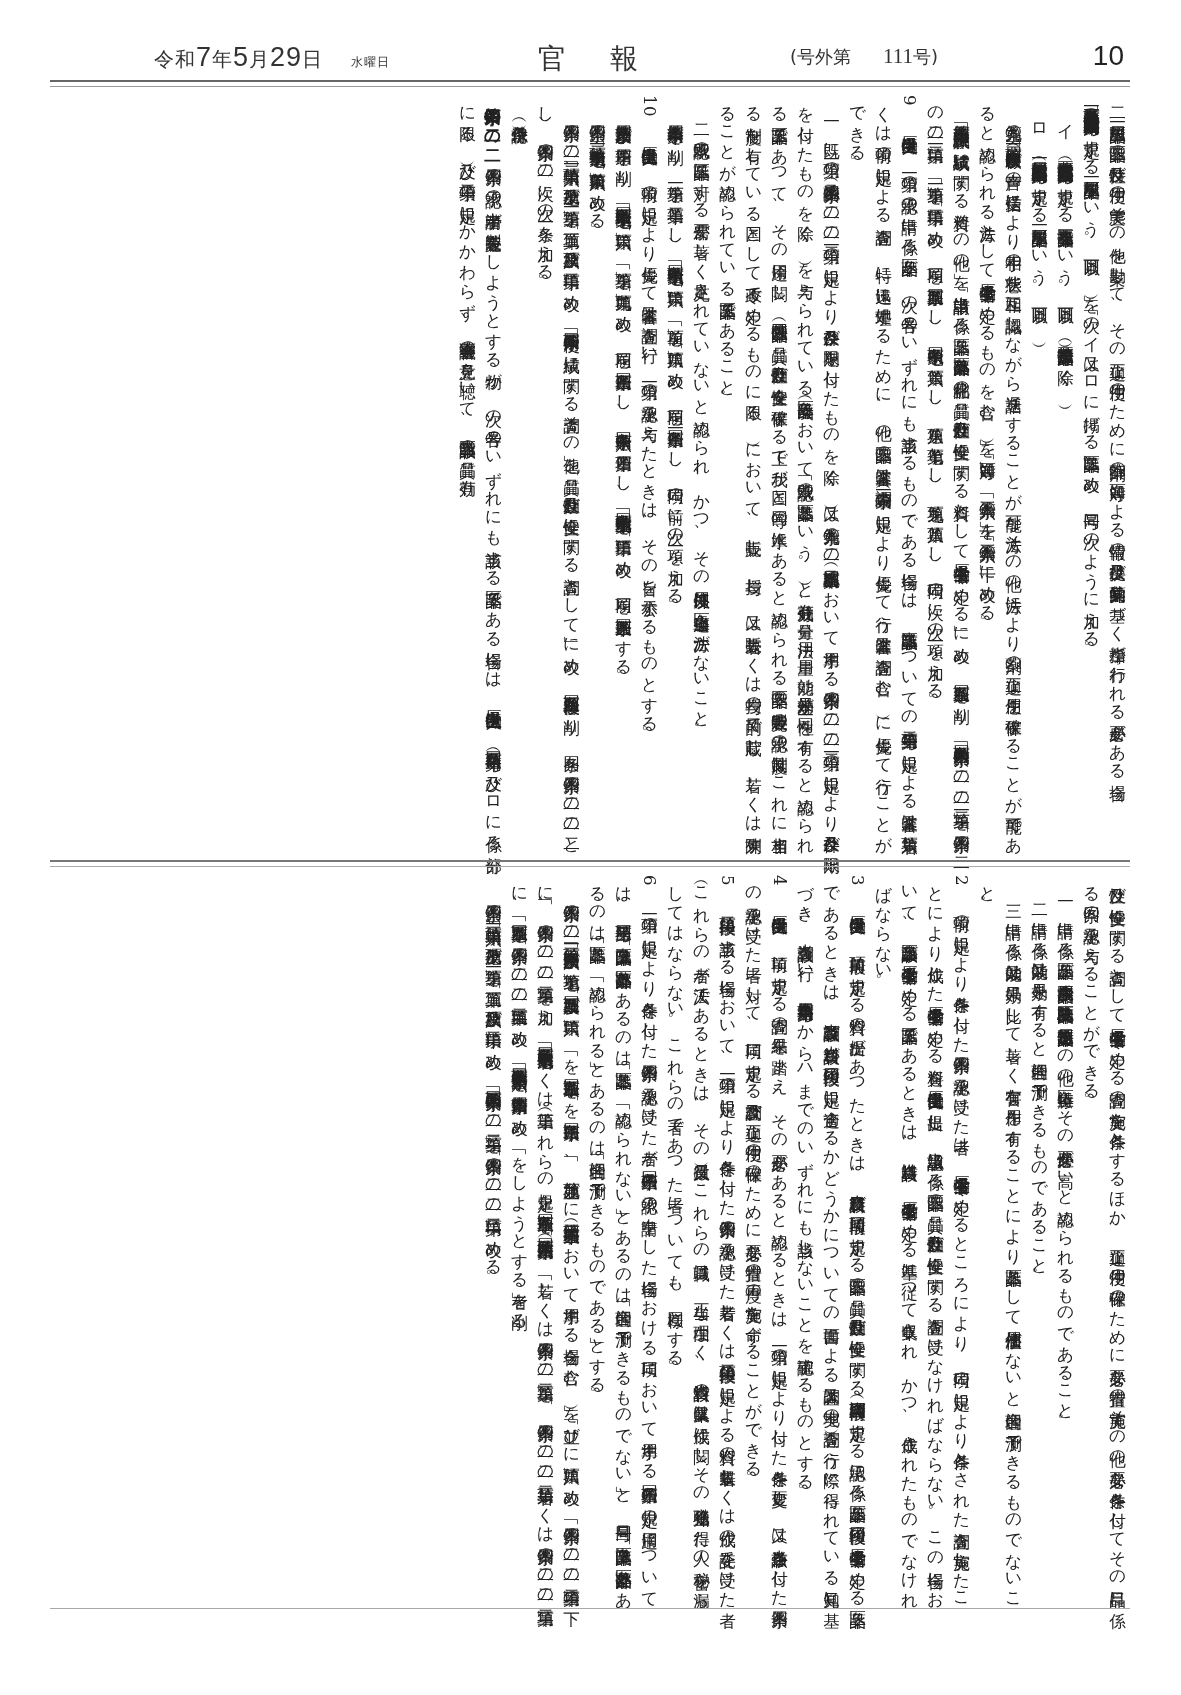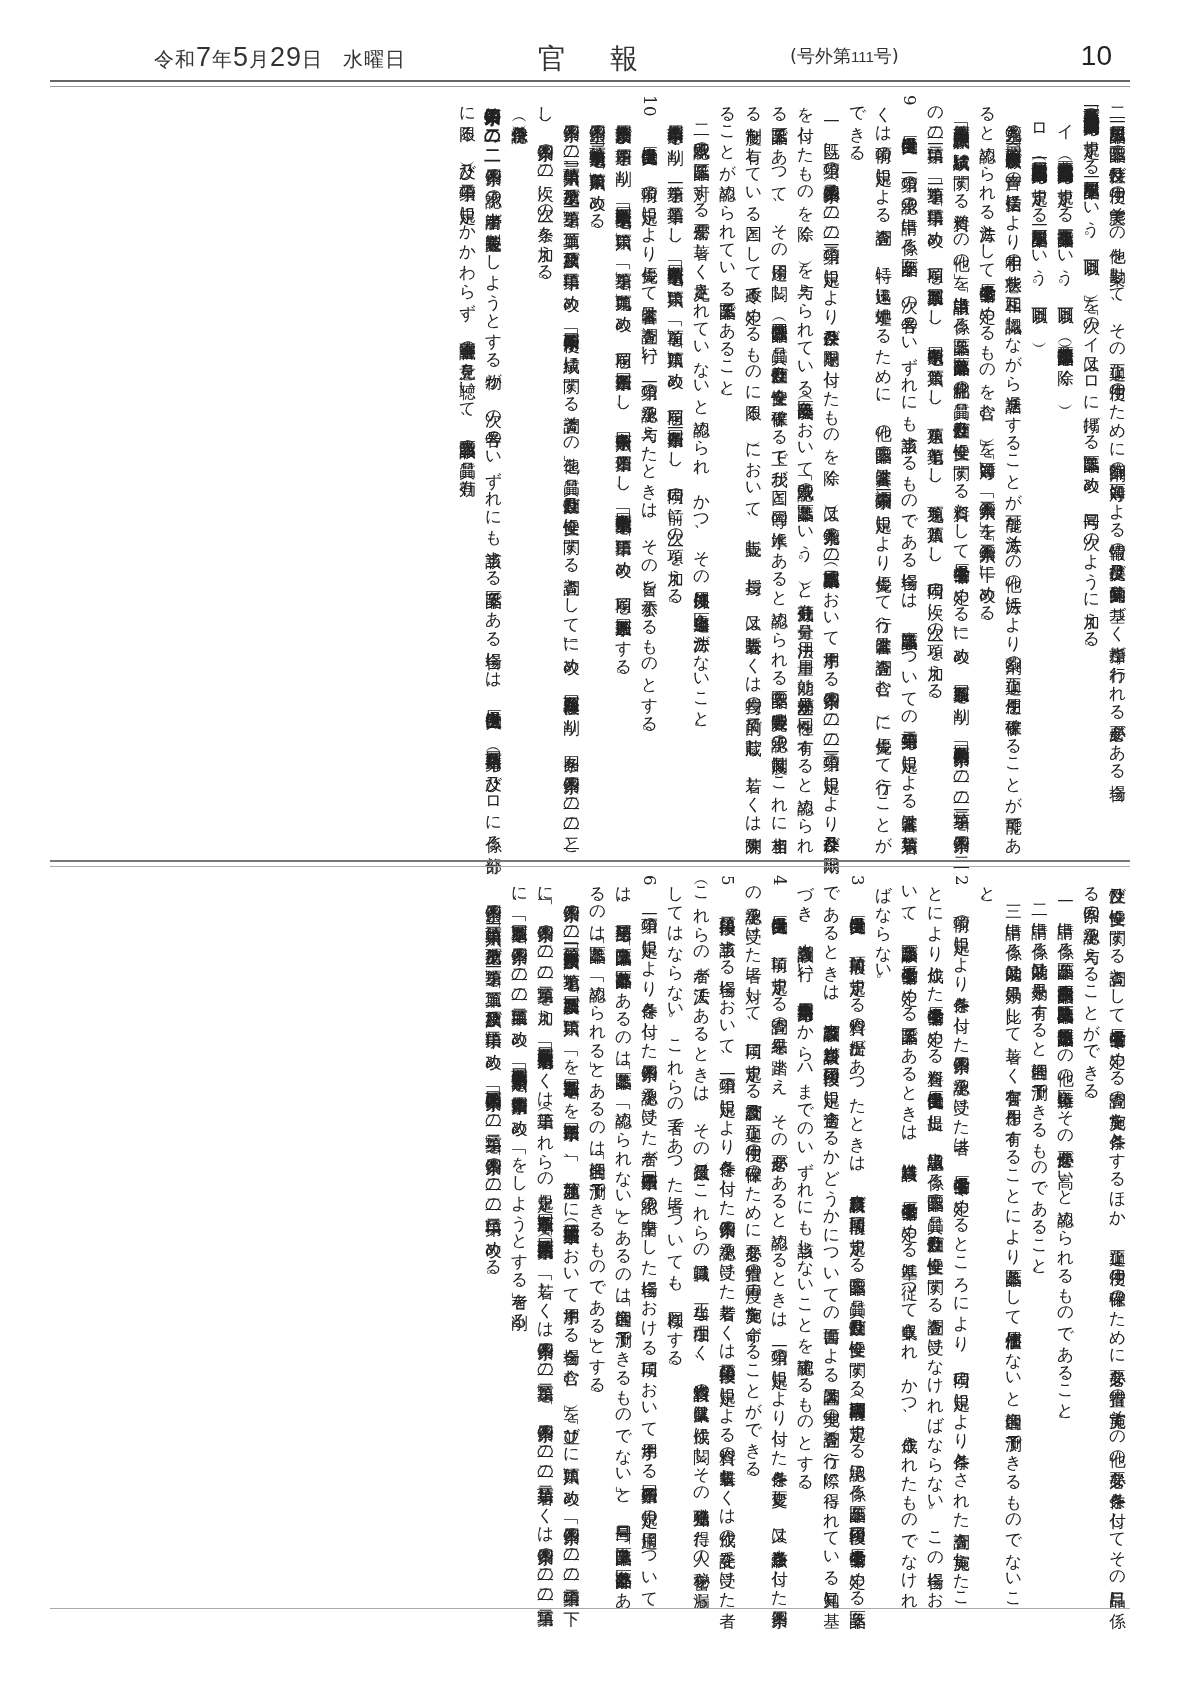--- a/index.html
+++ b/index.html
@@ -1,25 +1,25 @@
 <!DOCTYPE html>
 <html><head>
 <meta charset="utf-8">
 <style>
   html, body { margin:0; padding:0; background:#ffffff; }
   body { width:1181px; height:1695px; position:relative; overflow:hidden;
          font-family:"DejaVu Serif","Liberation Serif",serif; color:#222; }
   .header { position:absolute; left:50px; top:38px; width:1080px; height:38px; }
   .header .date { position:absolute; left:104px; top:4px; font-family:"DejaVu Sans",sans-serif; font-size:20px; letter-spacing:1px; color:#333; }
   .header .date .big { font-size:27px; font-family:"Liberation Sans",sans-serif; }
-  .header .weekday { font-size:20px; margin-left:20px; }
+  .header .weekday { font-size:12px; margin-left:28px; }
   .header .title { position:absolute; left:488px; top:2px; font-size:28px; letter-spacing:44px; color:#333;font-family:Liberation Serif, serif; }
   .header .issue { position:absolute; left:740px; top:6px; font-size:18px; color:#333; font-family:"DejaVu Sans",sans-serif; }
-  .header .issue .big { font-size:15px; font-family:Liberation Sans, sans-serif; }
-  .header .page-no { position:absolute; right:18px; top:2px; font-size:28px; font-family:"Liberation Sans",sans-serif; color:#222; }
+  .header .issue .big { font-size:21px; font-family:Liberation Serif, serif;margin-left:32px; }
+  .header .page-no { position:absolute; right:6px; top:2px; font-size:28px; font-family:"Liberation Sans",sans-serif; color:#222; }
   .rule-top { position:absolute; left:50px; top:80px; width:1080px; height:4px; border-top:2px solid #666; border-bottom:1px solid #999; }
   .rule-mid { position:absolute; left:50px; top:860px; width:1080px; height:4px; border-top:2px solid #777; border-bottom:1px solid #aaa; }
   .rule-bot { position:absolute; left:50px; top:1608px; width:1080px; border-top:1px solid #aaa; }
   .block { position:absolute; left:60px; width:1070px; writing-mode:vertical-rl; font-size:16.6px; line-height:26px;
            letter-spacing:0.5px; text-align:justify; }
   .block.top { top:95px; height:750px; }
   .block.bottom { top:875px; height:725px; }
   .block p { margin:0; }
   .block .ind1 { text-indent:1em; }
   .block .ind2 { padding-top:1em; }

